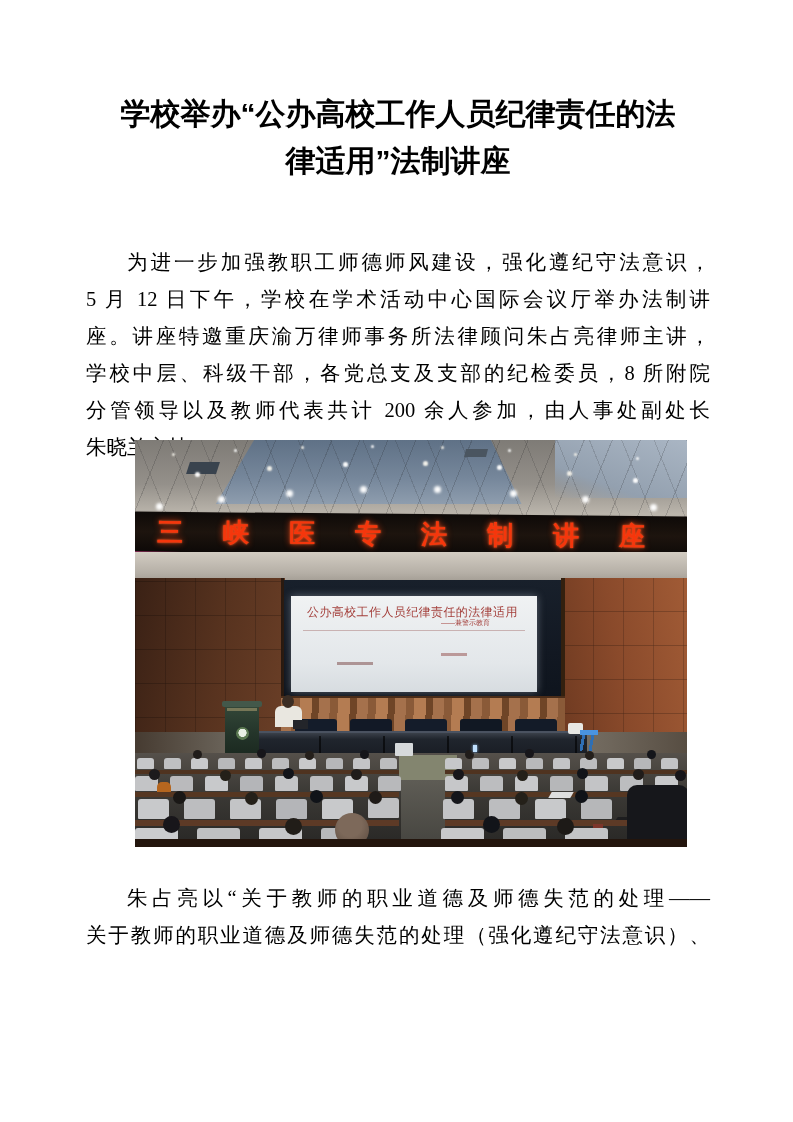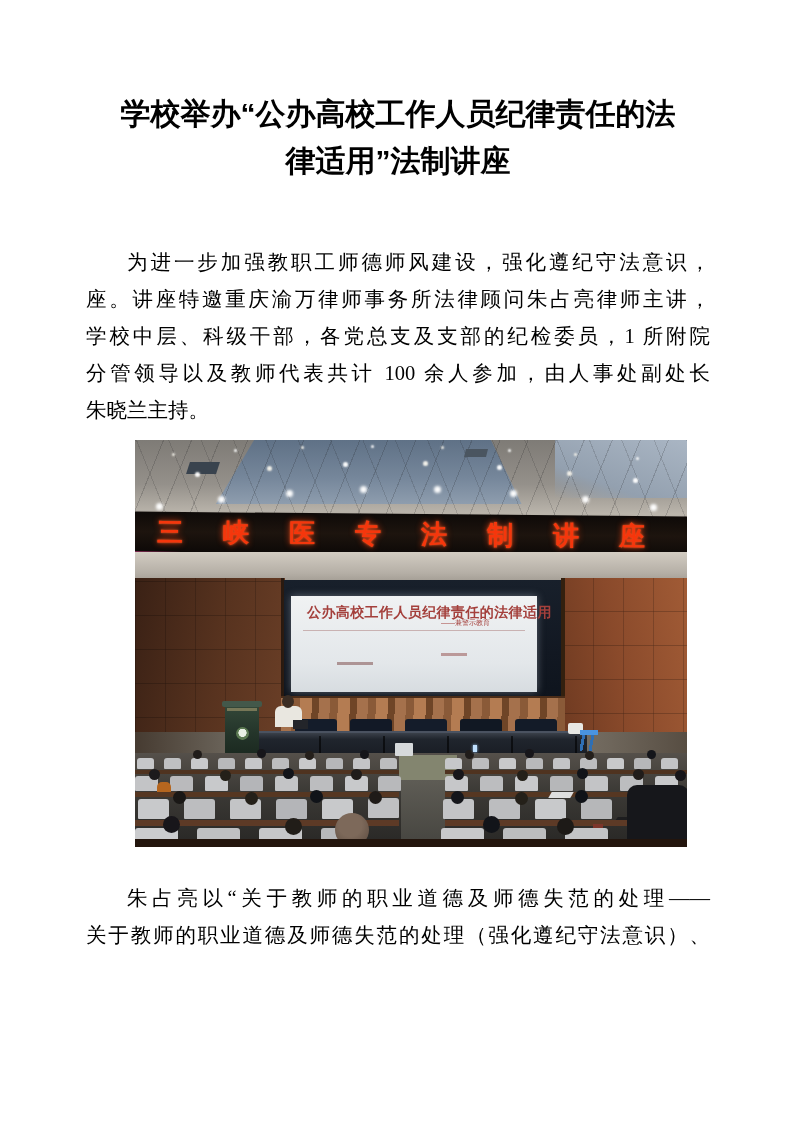--- a/index.html
+++ b/index.html
@@ -53,21 +53,21 @@
   .wall-grid{opacity:.5;background:repeating-linear-gradient(0deg,rgba(0,0,0,.4) 0 1px,transparent 1px 34px),
       repeating-linear-gradient(90deg,rgba(0,0,0,.35) 0 1px,transparent 1px 30px);}
   .wg-l{left:0;top:138px;width:150px;height:174px;}
   .wg-r{left:428px;top:138px;width:128px;height:170px;}
   .wall-center{left:146px;top:140px;width:284px;height:120px;
       background:linear-gradient(180deg,#18202b 0%,#121822 60%,#0e141d 100%);}
   .col-l{left:146px;top:138px;width:3px;height:162px;background:#2a1a10;}
   .col-r{left:426px;top:138px;width:4px;height:166px;background:#33200f;}
   .screen{left:156px;top:156px;width:246px;height:96px;
       background:linear-gradient(180deg,#f0f2f3 0%,#e3e7ea 70%,#d7dce0 100%);box-shadow:0 0 8px rgba(220,230,240,.35);}
-  .scr-title{left:16px;top:8px;font-size:14px;letter-spacing:.4px;color:#a4403c;font-weight:bold;white-space:nowrap;}
+  .scr-title{left:16px;top:8px;font-size:12px;letter-spacing:.4px;color:#a4403c;font-weight:normal;white-space:nowrap;}
   .scr-sub{left:150px;top:22px;font-size:7px;color:#a4403c;white-space:nowrap;}
   .scr-line{left:12px;top:34px;width:222px;height:1px;background:#c9b2b2;}
   .scr-small1{left:46px;top:66px;width:36px;height:3px;background:#9f8080;opacity:.8;}
   .scr-small2{left:150px;top:57px;width:26px;height:3px;background:#b08585;opacity:.8;}
   .wood{left:146px;top:256px;width:284px;height:38px;border-top:2px solid #4a2c18;box-sizing:border-box;
       background:repeating-linear-gradient(92deg,#a5714c 0 11px,#8a5a38 11px 19px,#b47c52 19px 31px,#6f4527 31px 38px);}
   .stage{left:0;top:292px;width:556px;height:32px;
       background:linear-gradient(90deg,#463b31 0%,#837f75 28%,#959187 55%,#6f675c 85%,#564c41 100%);}
   .table{left:122px;top:291px;width:330px;height:27px;
       background:linear-gradient(180deg,#3a4049 0%,#20252d 25%,#181c23 100%);
@@ -145,23 +145,24 @@
 
 <div class="page">
 
   <div class="doc-title">
     <div>学校举办“公办高校工作人员纪律责任的法</div>
     <div>律适用”法制讲座</div>
   </div>
 
   <div class="para p1">
     <div class="bl indent">为进一步加强教职工师德师风建设，强化遵纪守法意识，</div>
+    <div class="bl">5 月 12 日下午，学校在学术活动中心国际会议厅举办法制讲</div>
     <div class="bl">座。讲座特邀重庆渝万律师事务所法律顾问朱占亮律师主讲，</div>
-    <div class="bl">学校中层、科级干部，各党总支及支部的纪检委员，1 所附院</div>
-    <div class="bl">分管领导以及教师代表共计 100 余人参加，由人事处副处长</div>
+    <div class="bl">学校中层、科级干部，各党总支及支部的纪检委员，8 所附院</div>
+    <div class="bl">分管领导以及教师代表共计 200 余人参加，由人事处副处长</div>
     <div class="bl short">朱晓兰主持。</div>
   </div>
 
   <div class="photo">
     <div class="ceiling"></div>
     <div class="ceiling-mesh"></div>
     <div class="ceiling-right"></div>
     <div class="ceiling-lines"></div>
     <div class="vent1"></div>
     <div class="vent2"></div>

